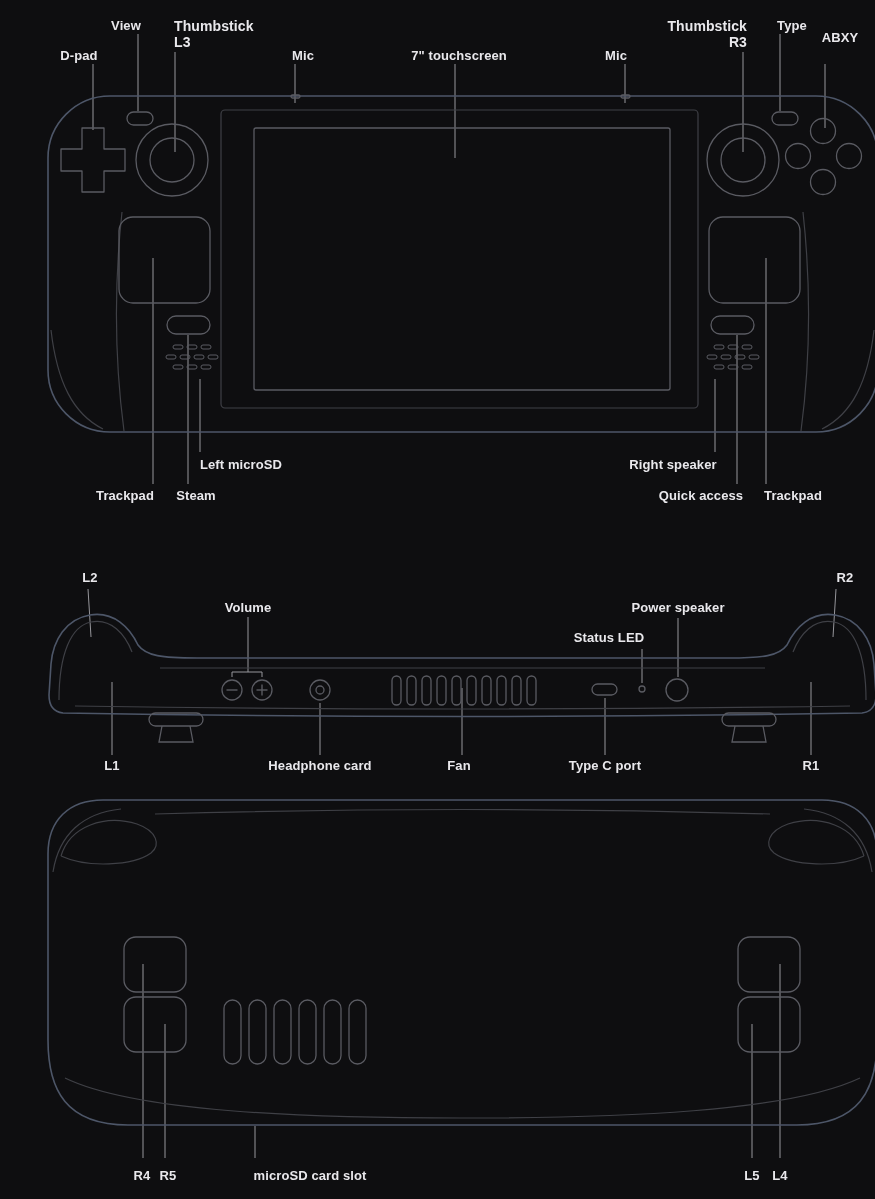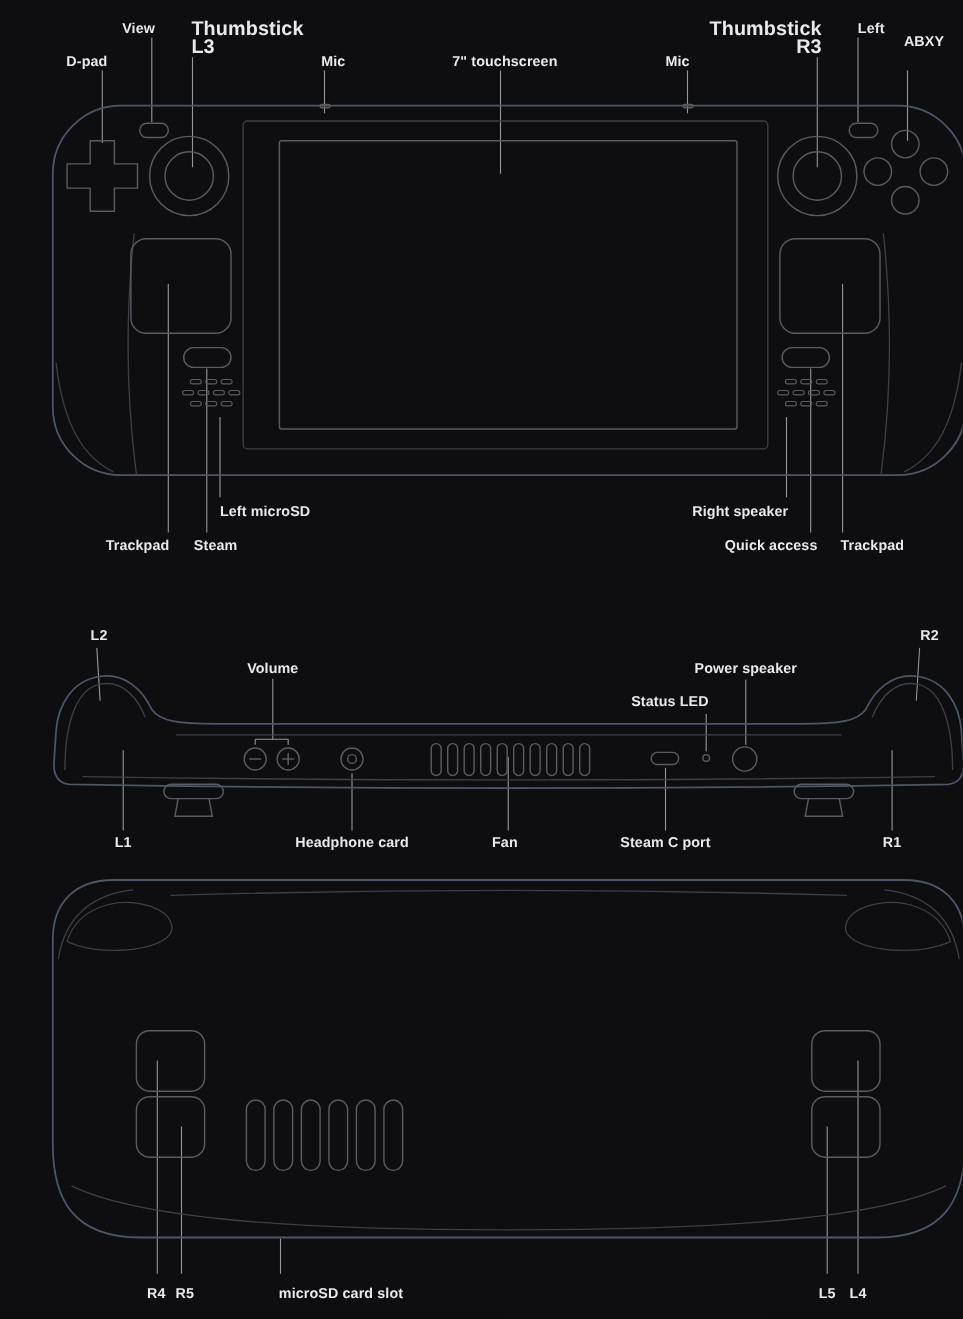--- a/index.html
+++ b/index.html
@@ -16,21 +16,21 @@
   .detail  { fill: none; stroke: var(--outline-soft, #3f4046); stroke-width: 1.2; }
   .ctrl    { fill: none; stroke: var(--outline, #5a5b62); stroke-width: 1.3; }
   .dash    { fill: none; stroke: var(--outline, #5a5b62); stroke-width: 1; }
   .glyph   { stroke: var(--outline, #5a5b62); stroke-width: 1.4; }
   .label {
     position: absolute; transform: translateX(-50%);
     color: var(--label, #e9e8ec); font-size: 13px; font-weight: 700;
     white-space: nowrap; line-height: 16px; letter-spacing: 0.1px;
   }
   .label-block {
-    position: absolute; color: var(--label, #e9e8ec); font-size: 18px;
+    position: absolute; color: var(--label, #e9e8ec); font-size: 14px;
     font-weight: 700; white-space: nowrap; line-height: 16px; letter-spacing: 0.1px;
   }
   .label-block.right { text-align: right; }
 </style>
 </head>
 <body>
 
 <div class="page">
 
   <svg class="art" style="top:0" width="875" height="545" viewBox="0 0 875 545">
@@ -207,38 +207,38 @@
     <div>L3</div>
   </div>
   <div class="label" style="left:54px; top:48px">D-pad</div>
   <div class="label" style="left:278px; top:48px">Mic</div>
   <div class="label" style="left:434px; top:48px">7" touchscreen</div>
   <div class="label" style="left:591px; top:48px">Mic</div>
   <div class="label-block right" style="right:153px; top:18px">
     <div>Thumbstick</div>
     <div>R3</div>
   </div>
-  <div class="label" style="left:767px; top:18px">Left</div>
+  <div class="label" style="left:767px; top:18px">Type</div>
   <div class="label" style="left:815px; top:30px">ABXY</div>
   <div class="label" style="left:216px; top:457px">Left microSD</div>
   <div class="label" style="left:100px; top:488px">Trackpad</div>
   <div class="label" style="left:171px; top:488px">Steam</div>
   <div class="label" style="left:648px; top:457px">Right speaker</div>
   <div class="label" style="left:676px; top:488px">Quick access</div>
   <div class="label" style="left:768px; top:488px">Trackpad</div>
 
   <div class="label" style="left:65px; top:570px">L2</div>
   <div class="label" style="left:223px; top:600px">Volume</div>
   <div class="label" style="left:584px; top:630px">Status LED</div>
   <div class="label" style="left:653px; top:600px">Power speaker</div>
   <div class="label" style="left:820px; top:570px">R2</div>
   <div class="label" style="left:87px; top:758px">L1</div>
   <div class="label" style="left:295px; top:758px">Headphone card</div>
   <div class="label" style="left:434px; top:758px">Fan</div>
-  <div class="label" style="left:580px; top:758px">Steam C port</div>
+  <div class="label" style="left:580px; top:758px">Type C port</div>
   <div class="label" style="left:786px; top:758px">R1</div>
 
   <div class="label" style="left:117px; top:1168px">R4</div>
   <div class="label" style="left:143px; top:1168px">R5</div>
   <div class="label" style="left:285px; top:1168px">microSD card slot</div>
   <div class="label" style="left:727px; top:1168px">L5</div>
   <div class="label" style="left:755px; top:1168px">L4</div>
 
 </div>
 

